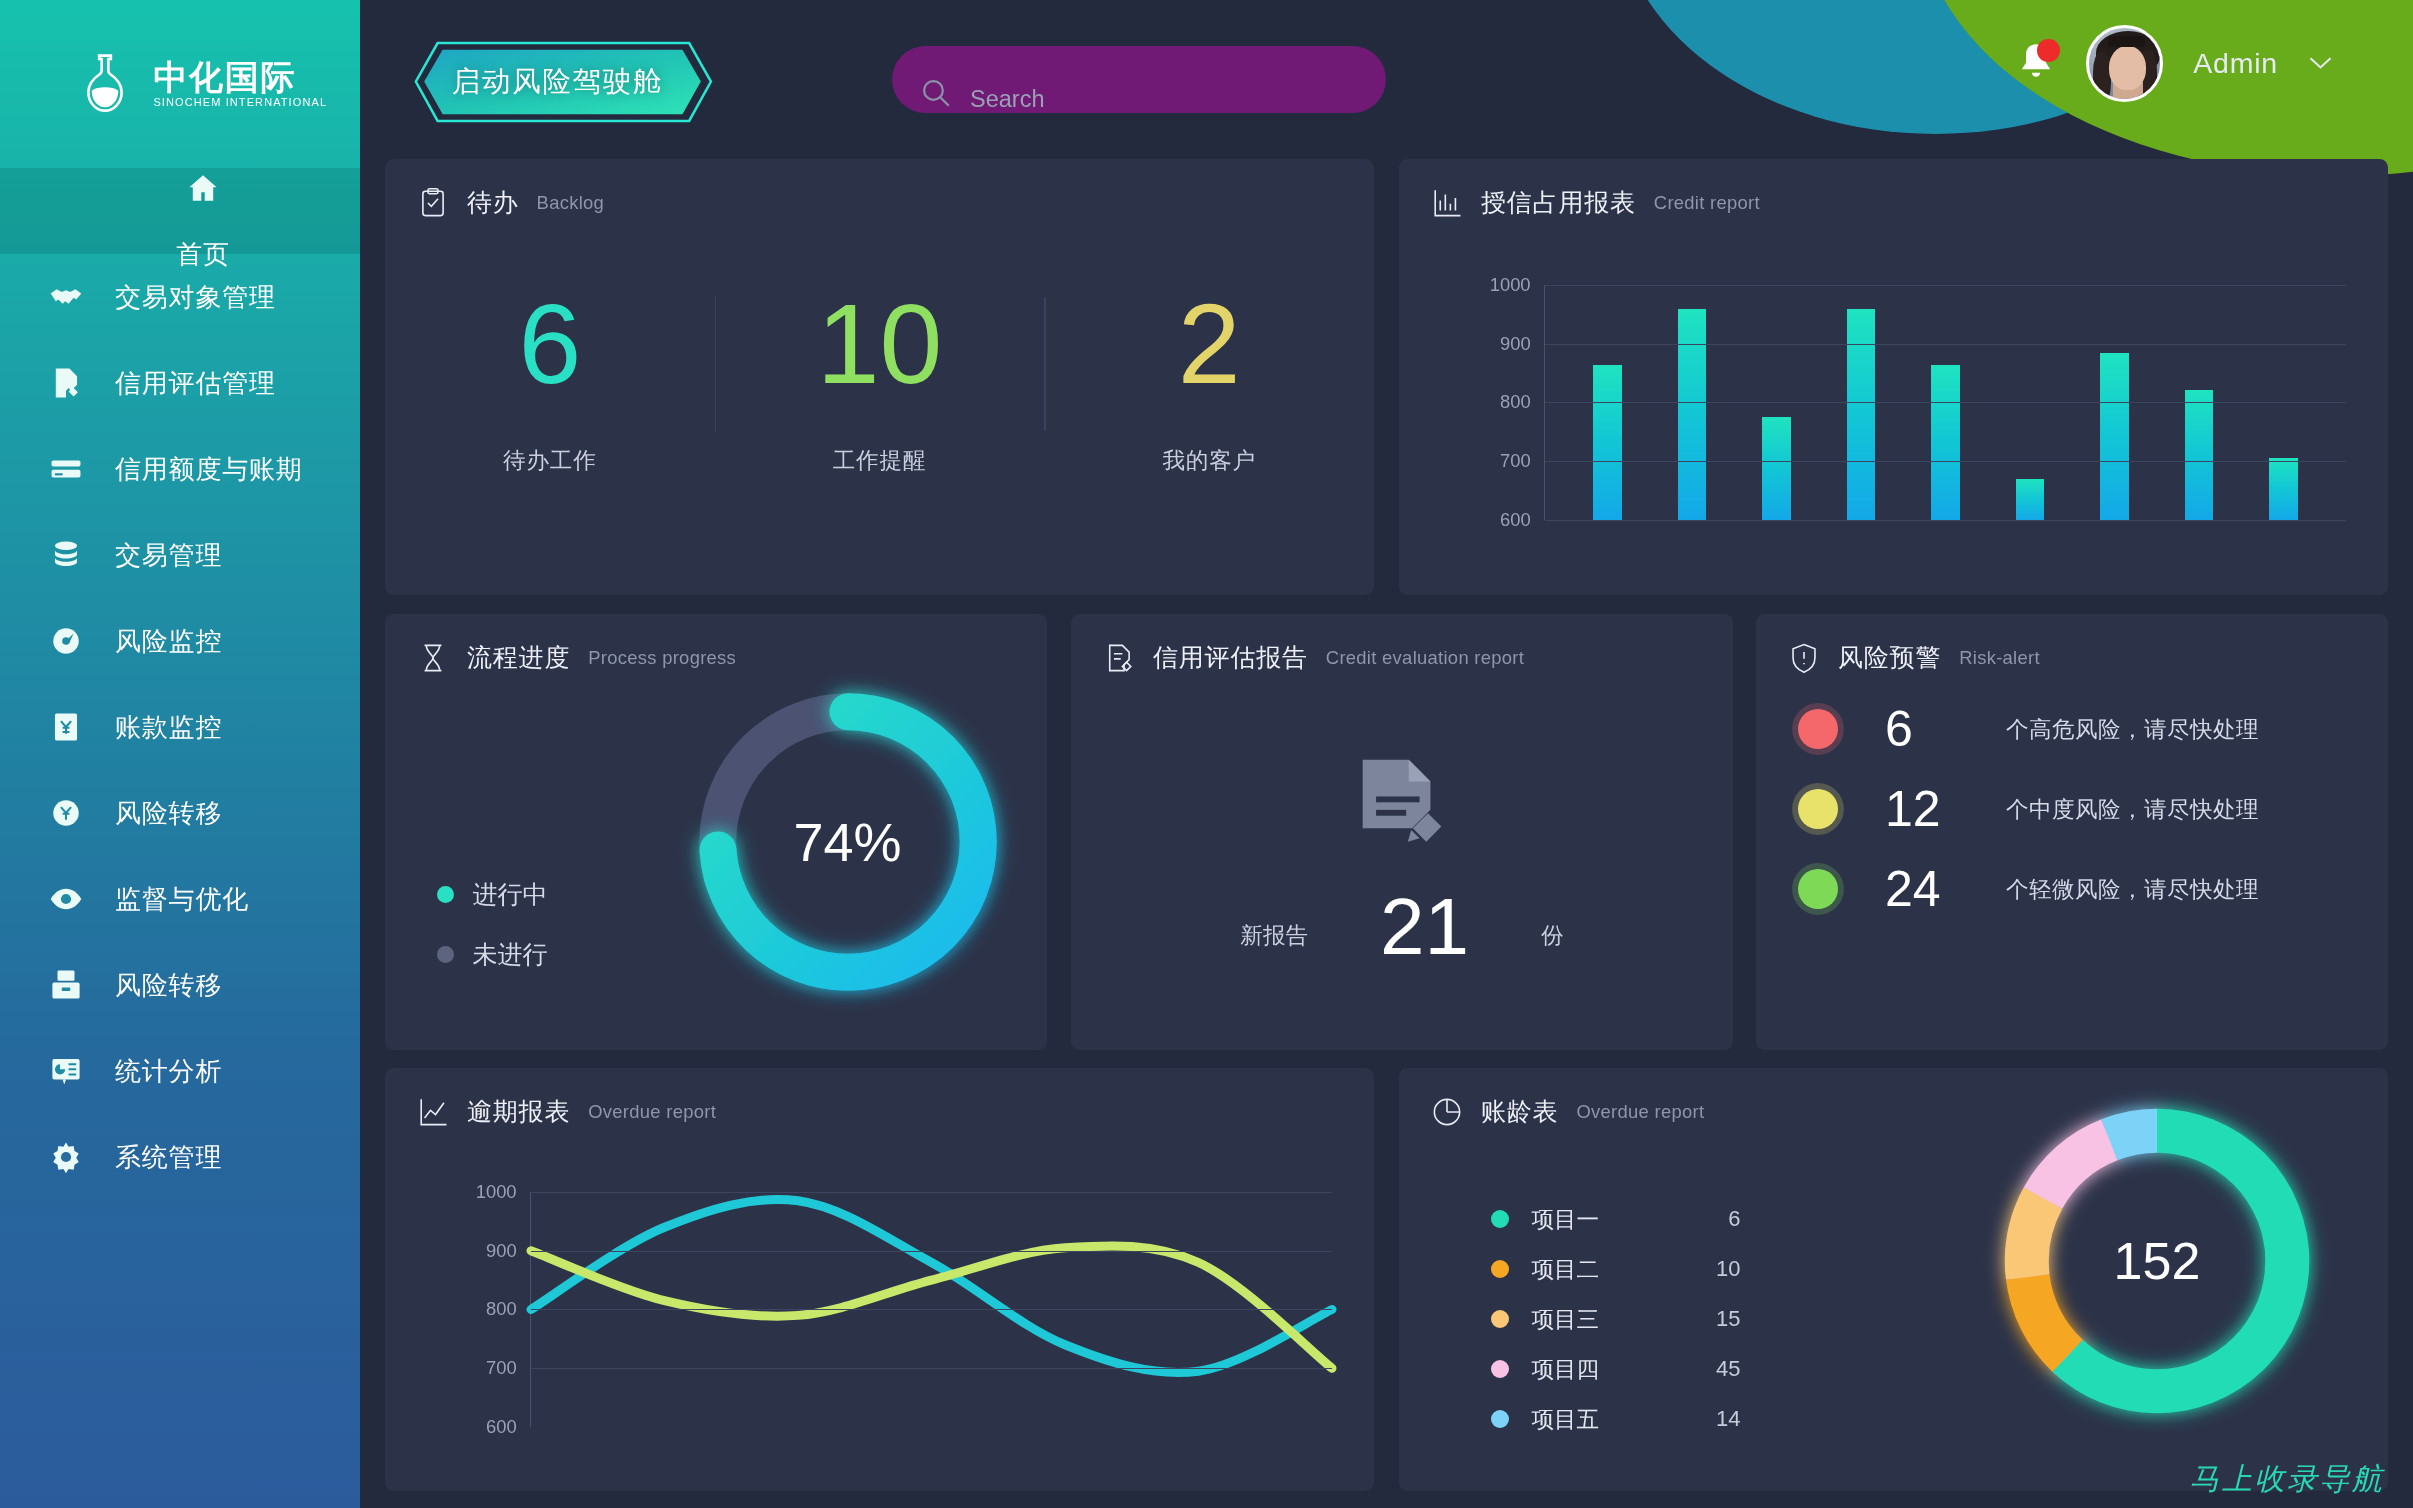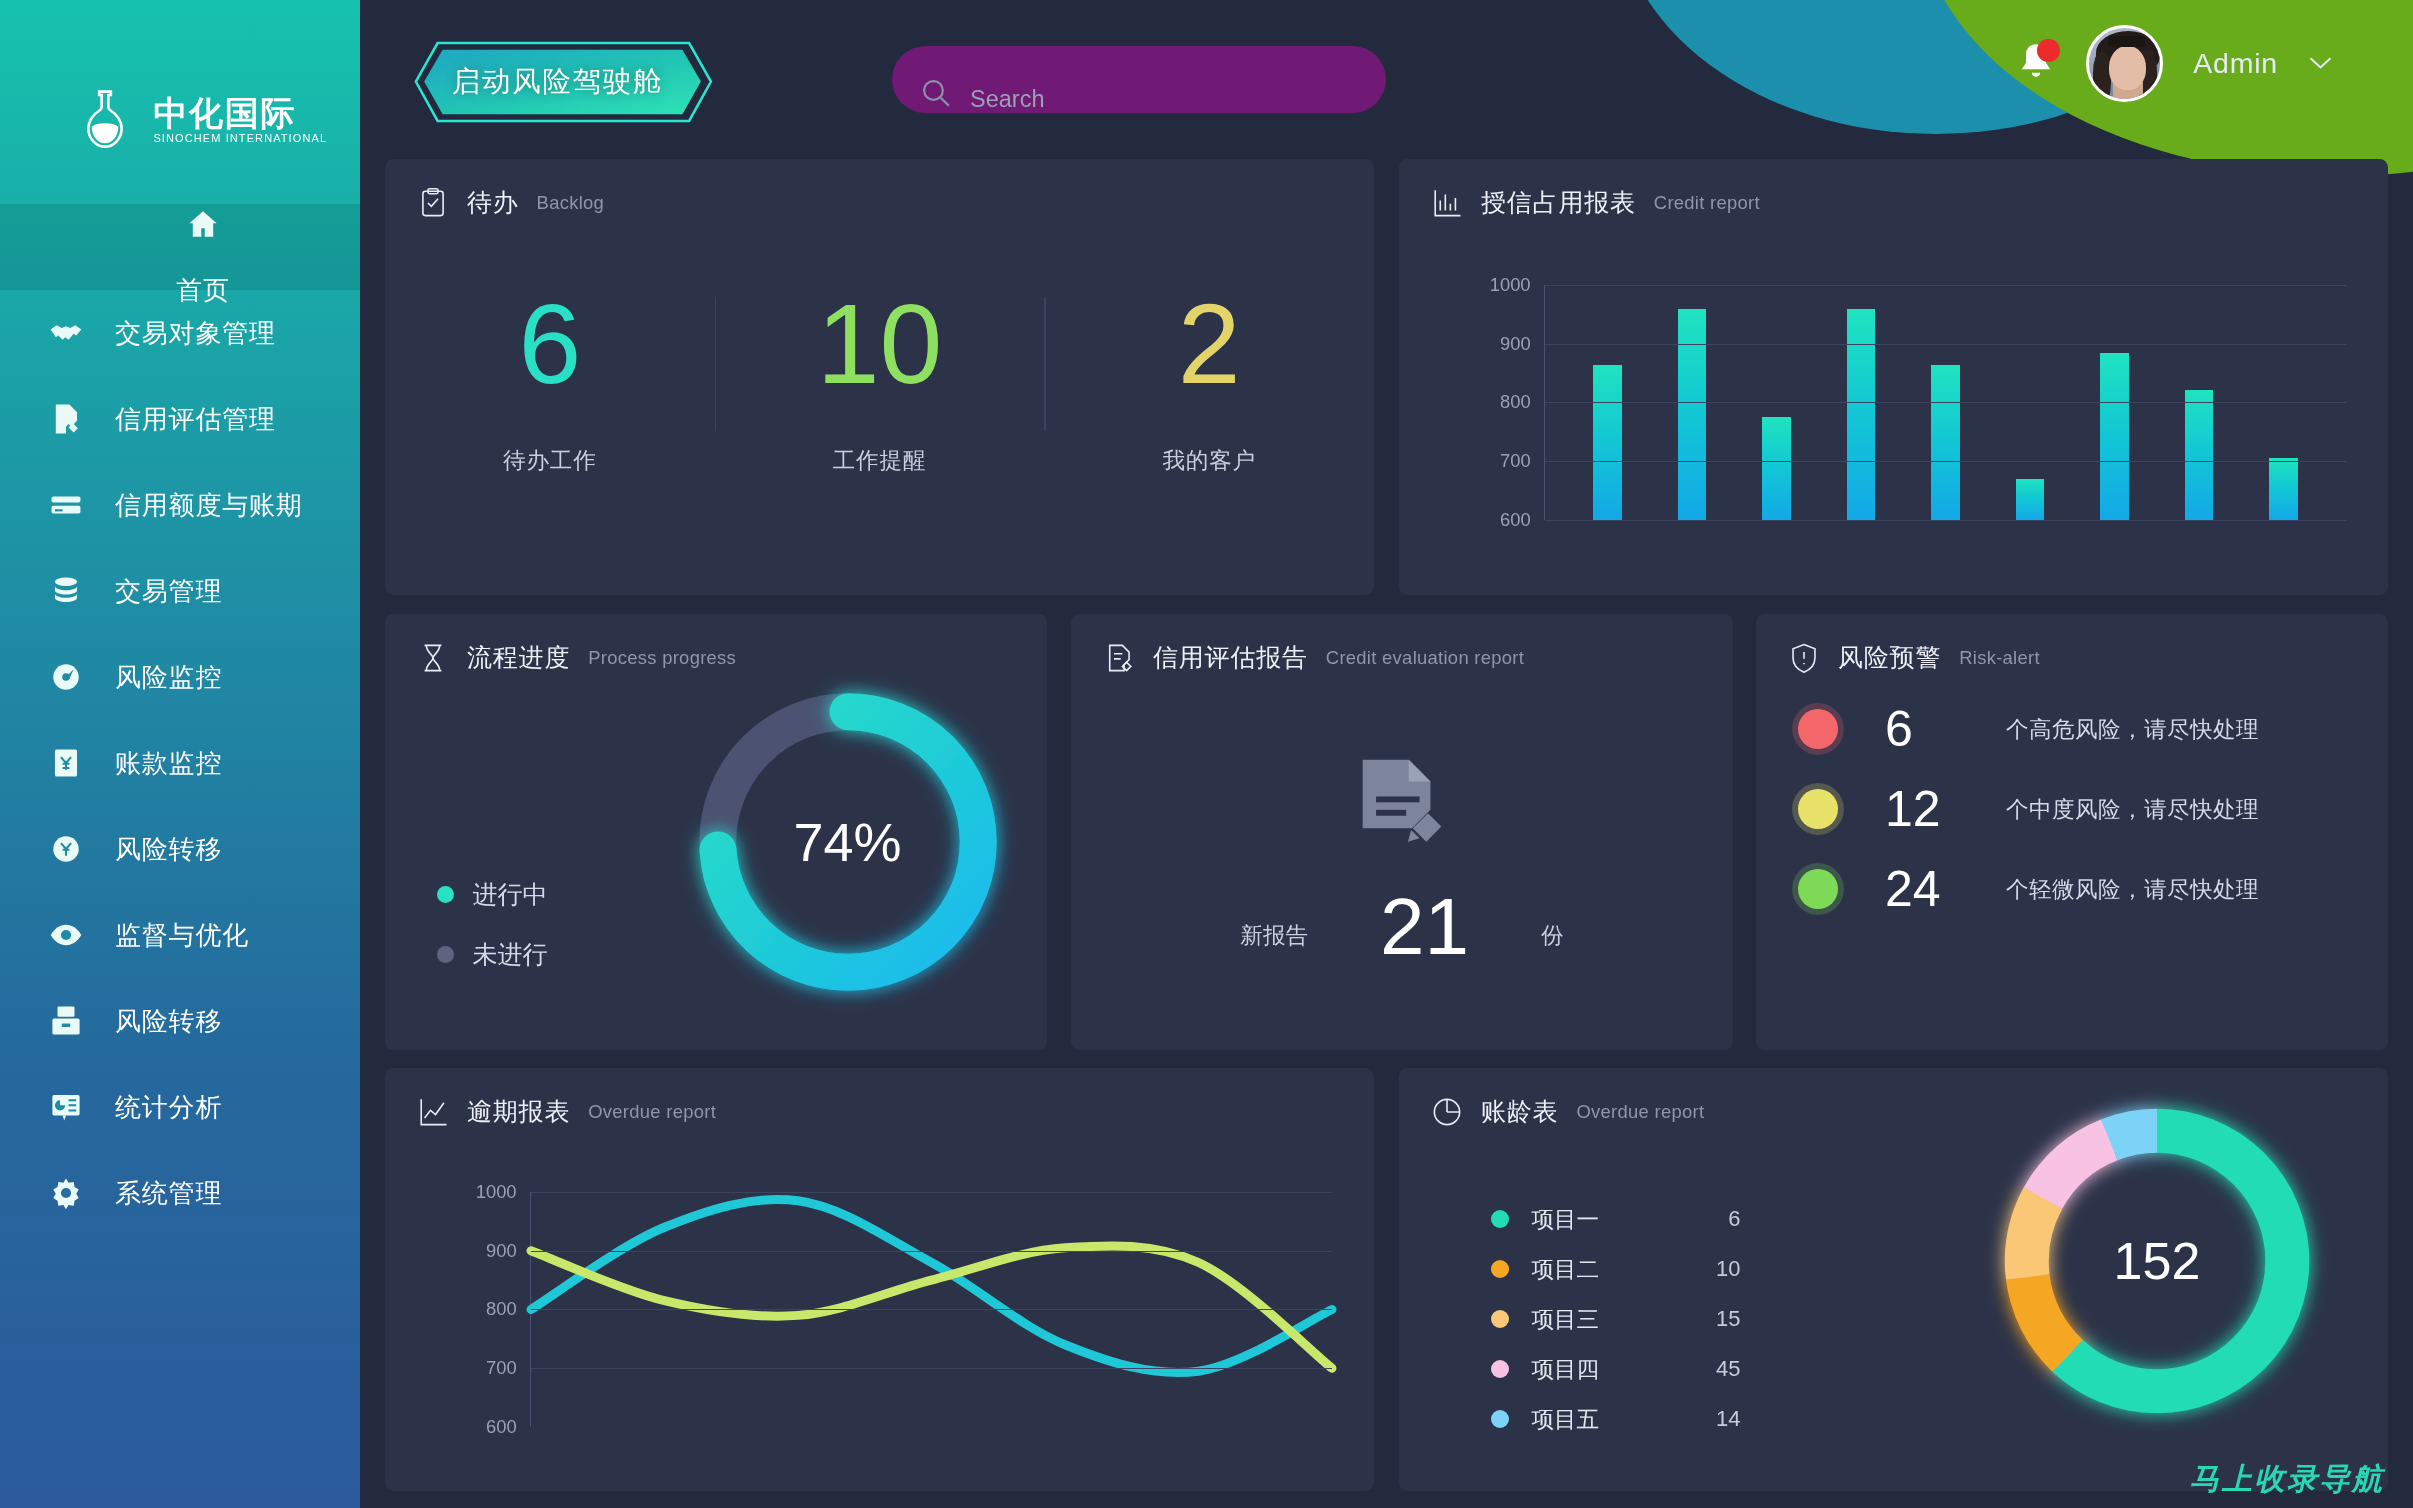--- a/index.html
+++ b/index.html
@@ -15,21 +15,21 @@
   .blob { position:absolute; border-radius:50%; }
   .blob-teal { width:637px; height:469px; left:1617px; top:-335px; background:#1b8fab; }
   .blob-green { width:838px; height:536px; left:1919px; top:-360px; background:#69ac1b; }
 
   
   .sidebar {
     position:absolute; left:0; top:0; width:360px; height:1508px;
     background:linear-gradient(180deg,#16c2ad 0%,#1aa9a8 18%,#1f8ba4 42%,#25699d 70%,#2c5b9c 100%);
     z-index:6;
   }
-  .logo-wrap { height:168px; display:flex; align-items:center; padding-left:75px; gap:18.4px;margin-top:36px; }
+  .logo-wrap { height:168px; display:flex; align-items:center; padding-left:75px; gap:18.4px; }
   .logo-mark { width:60px; height:64px; position:relative; flex:none; }
   .logo-mark svg { width:60px; height:64px; display:block; }
   .logo-text { display:flex; flex-direction:column; gap:2.5px; }
   .logo-cn { font-size:34px; font-weight:bold; letter-spacing:1.7px; color:#fff; line-height:1; }
   .logo-en { font-size:11px; letter-spacing:1.1px; color:#fff; line-height:1; }
 
   .nav-item {
     height:86px; display:flex; align-items:center; padding-left:46px; gap:30px;
     cursor:pointer; position:relative;
   }
@@ -142,21 +142,21 @@
   
   #c-aging { left:1039px; top:917px; width:989px; height:423px; }
   .aging-legend { position:absolute; left:92px; top:126px; }
   .ag-row { display:flex; align-items:center; height:50px; }
   .ag-dot { width:18.4px; height:18.4px; border-radius:50%; flex:none; }
   .ag-name { font-size:22.6px; color:#e3e7f0; width:134px; margin-left:22px; }
   .ag-val { font-size:22px; color:#c6ccda; width:75px; text-align:right; }
   .aging-donut { position:absolute; right:55px; top:17px; width:352px; height:352px; }
 
   .watermark {
-    position:absolute; right:28.5px; bottom:8.4px; font-size:30px; font-weight:bold;
+    position:absolute; right:28.5px; bottom:8.4px; font-size:30px; font-weight:normal;
     color:#29d7b4; letter-spacing:2.5px; z-index:20; font-style:italic;
   }
 </style>
 </head>
 <body>
 
 <div class="app">
 
   <div class="blob blob-teal"></div>
   <div class="blob blob-green"></div>

